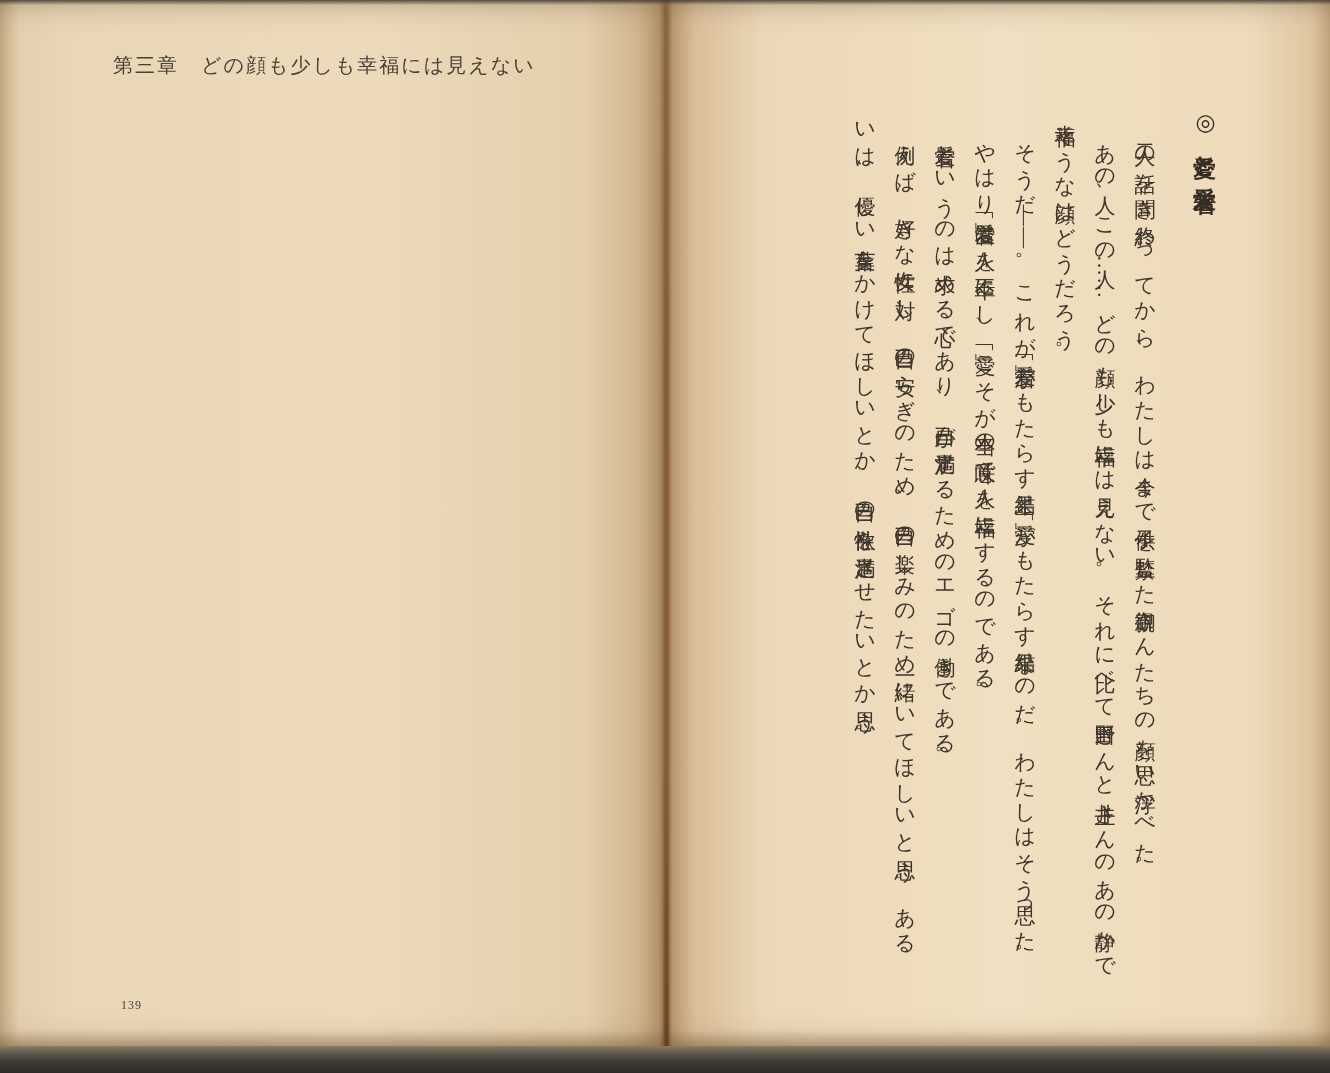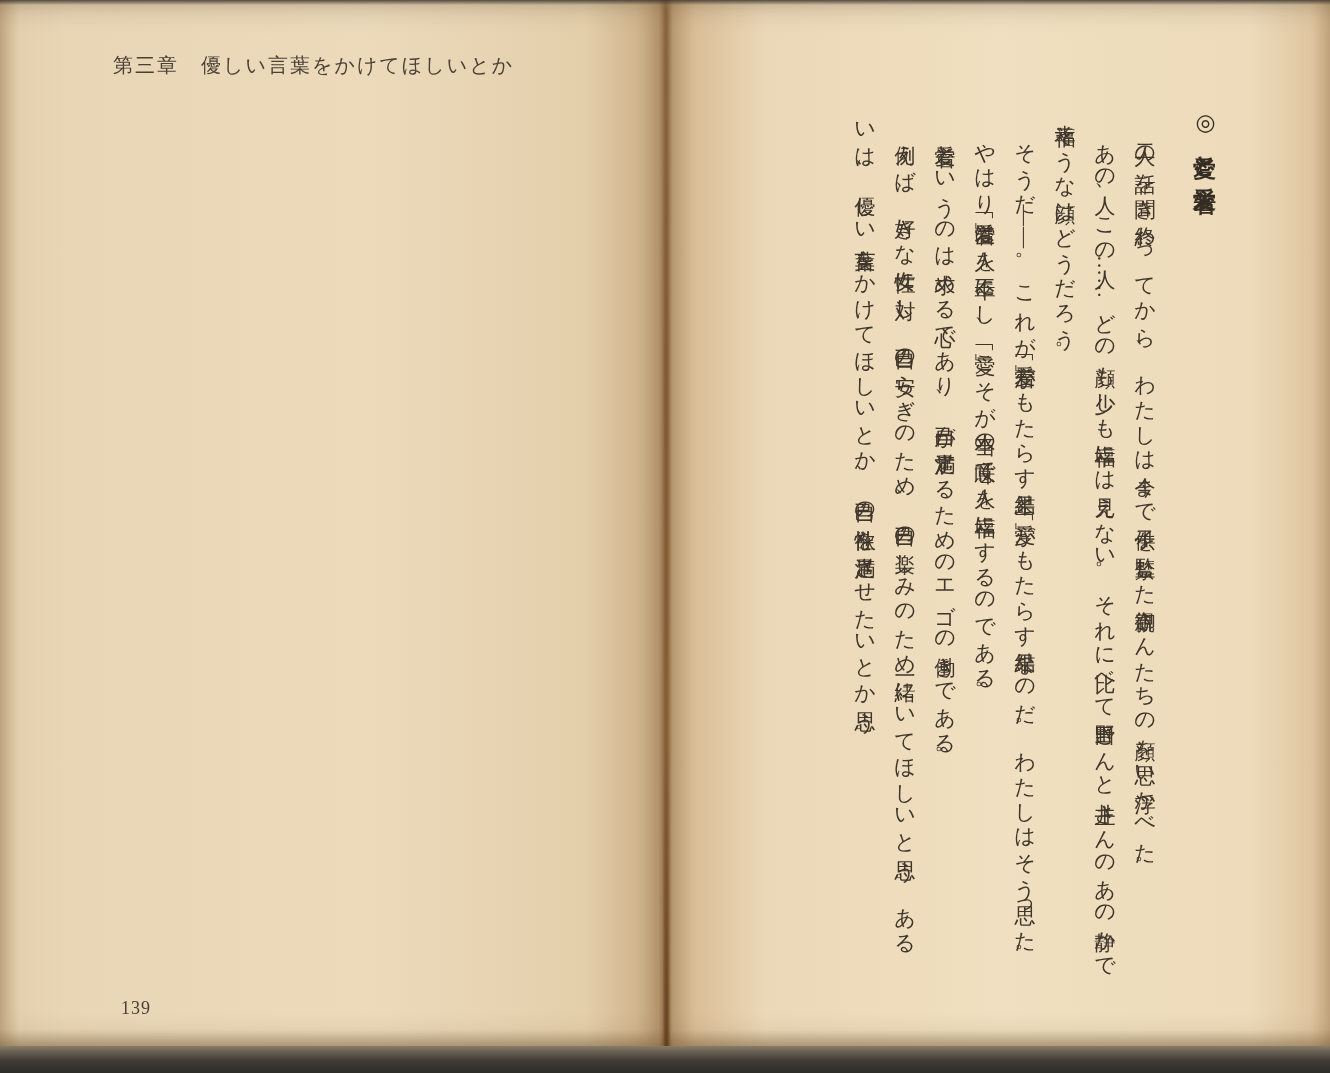--- a/index.html
+++ b/index.html
@@ -62,31 +62,31 @@
   .section-heading{
     font-size:23px;font-weight:bold;letter-spacing:2.5px;
     margin-left:19px;color:#352d24;
   }
   .chapter-header{
     position:absolute;left:113px;top:52px;
     font-size:20px;letter-spacing:2px;color:#4a4036;
     white-space:pre;
   }
   .page-num{
-    position:absolute;font-size:18px;color:#4a4036;letter-spacing:1px;
+    position:absolute;font-size:12px;color:#4a4036;letter-spacing:1px;
   }
   .page-num-left{left:121px;top:998px;}
 </style>
 </head>
 <body>
 
 <div class="book">
 
   <div class="page page-left">
-    <div class="chapter-header">第三章　優しい言葉をかけてほしいとか</div>
+    <div class="chapter-header">第三章　どの顔も少しも幸福には見えない</div>
 
     <div class="page-num page-num-left">139</div>
   </div>
 
   <div class="page page-right">
     <div class="vtext rp-text">
       <div class="section-heading">◎愛と愛着</div>
       <div style="display:contents"><p>二人の話を聞き終わってから、わたしは今まで子供を監禁した親御さんたちの顔を思い浮かべた。</p><p>あの人、この人……どの顔も少しも幸福には見えない。それに比べて野田さんと井上さんのあの静かで幸福そうな顔はどうだろう。</p><p>そうだ――。これが「愛着」がもたらす結果と「愛」がもたらす結果なのだ。わたしはそう思った。</p><p>やはり「愛着」は人を不幸にし、「愛」こそが本当の意味で人を幸福にするのである。</p><p>愛着というのは求める心であり、自己が満足するためのエゴの働きである。</p><p>例えば、好きな女性に対し、自己の安らぎのため、自己の楽しみのため一緒にいてほしいと思う。あるいは、優しい言葉をかけてほしいとか、自己の性欲を満足させたいとか思う。</p></div>
     </div>
 

